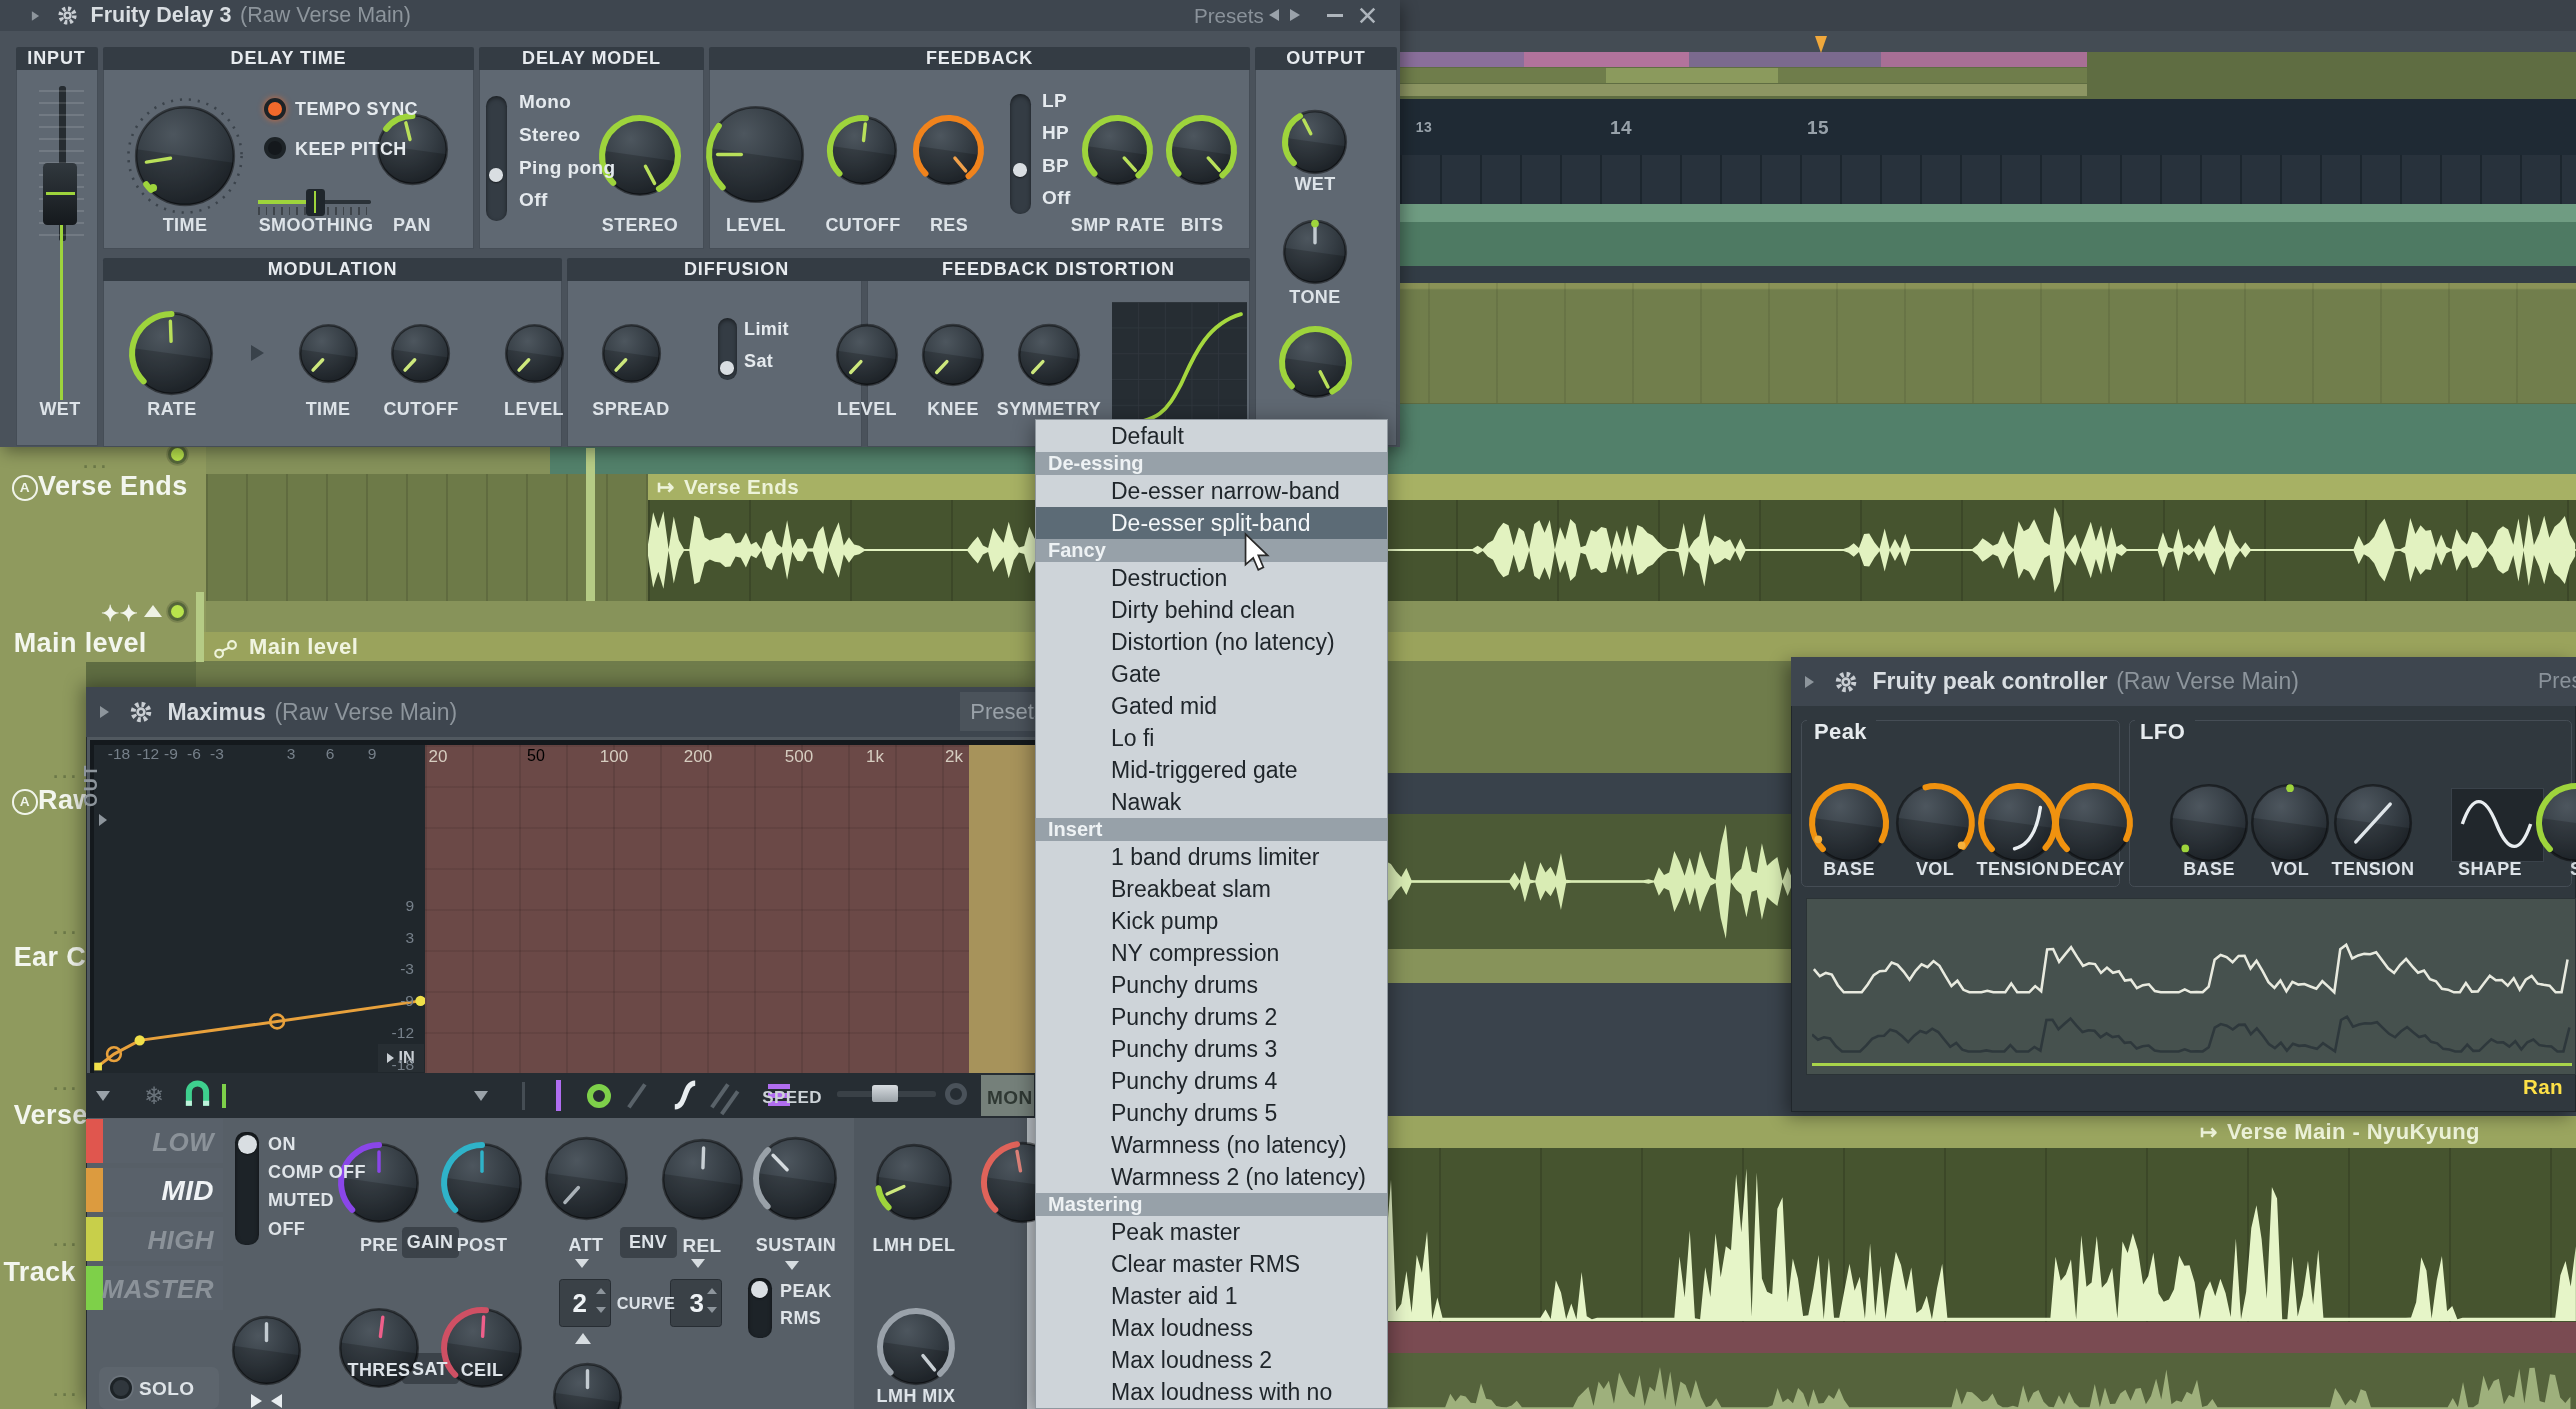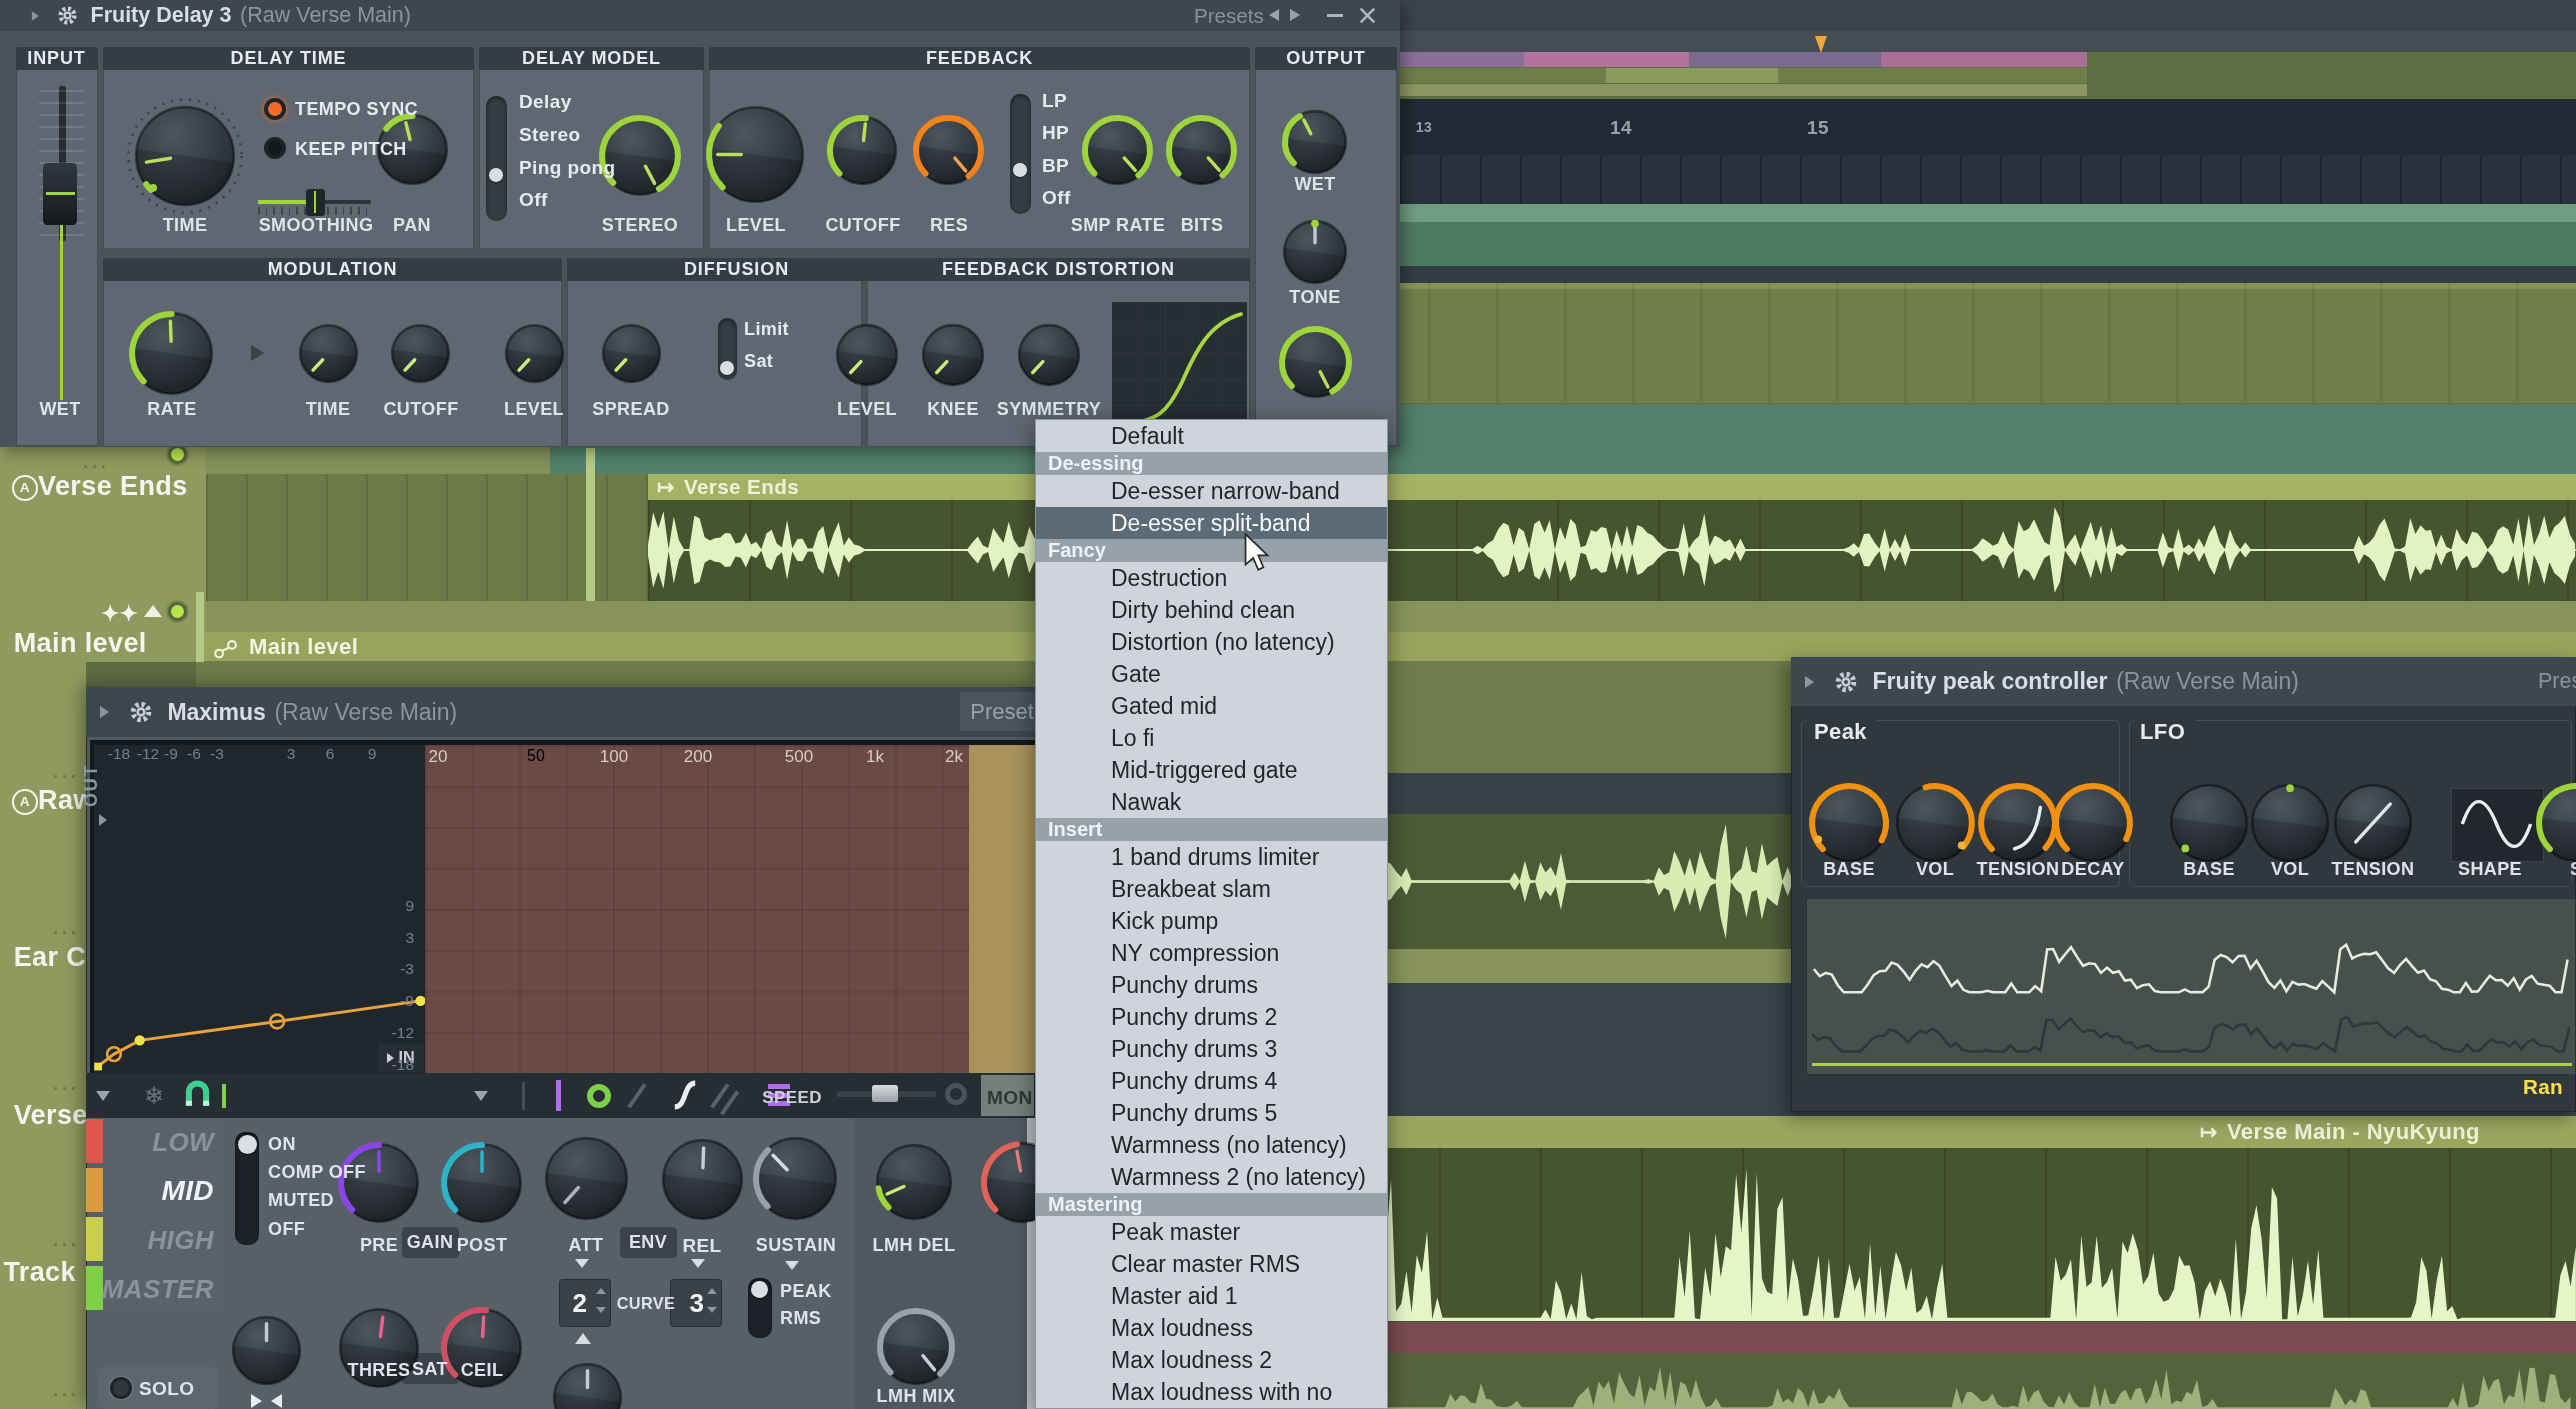--- a/index.html
+++ b/index.html
@@ -860,21 +860,21 @@
     <div class="t" style="font-size:18px;color:#dde3e8;font-weight:700;letter-spacing:0.4px;z-index:15;left:172px;top:409px;transform:translate(-50%,-50%);">RATE</div>
     <div class="t" style="font-size:18px;color:#dde3e8;font-weight:700;letter-spacing:0.4px;z-index:15;left:328px;top:409px;transform:translate(-50%,-50%);">TIME</div>
     <div class="t" style="font-size:18px;color:#dde3e8;font-weight:700;letter-spacing:0.4px;z-index:15;left:421px;top:409px;transform:translate(-50%,-50%);">CUTOFF</div>
     <div class="t" style="font-size:18px;color:#dde3e8;font-weight:700;letter-spacing:0.4px;z-index:15;left:534px;top:409px;transform:translate(-50%,-50%);">LEVEL</div>
     <div class="t" style="font-size:18px;color:#dde3e8;font-weight:700;letter-spacing:0.4px;z-index:15;left:631px;top:409px;transform:translate(-50%,-50%);">SPREAD</div>
     <div class="t" style="font-size:18px;color:#dde3e8;font-weight:700;letter-spacing:0.4px;z-index:15;left:867px;top:409px;transform:translate(-50%,-50%);">LEVEL</div>
     <div class="t" style="font-size:18px;color:#dde3e8;font-weight:700;letter-spacing:0.4px;z-index:15;left:953px;top:409px;transform:translate(-50%,-50%);">KNEE</div>
     <div class="t" style="font-size:18px;color:#dde3e8;font-weight:700;letter-spacing:0.4px;z-index:15;left:1049px;top:409px;transform:translate(-50%,-50%);">SYMMETRY</div>
     <div class="t" style="font-size:18px;color:#e5eaee;font-weight:700;letter-spacing:0.4px;z-index:15;left:295px;top:109px;transform:translateY(-50%);">TEMPO SYNC</div>
     <div class="t" style="font-size:18px;color:#e5eaee;font-weight:700;letter-spacing:0.4px;z-index:15;left:295px;top:149px;transform:translateY(-50%);">KEEP PITCH</div>
-    <div class="t" style="font-size:19px;color:#e5eaee;font-weight:700;letter-spacing:0.4px;z-index:15;left:519px;top:101px;transform:translateY(-50%);">Delay</div>
+    <div class="t" style="font-size:19px;color:#e5eaee;font-weight:700;letter-spacing:0.4px;z-index:15;left:519px;top:101px;transform:translateY(-50%);">Mono</div>
     <div class="t" style="font-size:19px;color:#e5eaee;font-weight:700;letter-spacing:0.4px;z-index:15;left:519px;top:134px;transform:translateY(-50%);">Stereo</div>
     <div class="t" style="font-size:19px;color:#e5eaee;font-weight:700;letter-spacing:0.4px;z-index:15;left:519px;top:167px;transform:translateY(-50%);">Ping pong</div>
     <div class="t" style="font-size:19px;color:#e5eaee;font-weight:700;letter-spacing:0.4px;z-index:15;left:519px;top:199px;transform:translateY(-50%);">Off</div>
     <div class="t" style="font-size:19px;color:#e5eaee;font-weight:700;letter-spacing:0.4px;z-index:15;left:1042px;top:100px;transform:translateY(-50%);">LP</div>
     <div class="t" style="font-size:19px;color:#e5eaee;font-weight:700;letter-spacing:0.4px;z-index:15;left:1042px;top:132px;transform:translateY(-50%);">HP</div>
     <div class="t" style="font-size:19px;color:#e5eaee;font-weight:700;letter-spacing:0.4px;z-index:15;left:1042px;top:165px;transform:translateY(-50%);">BP</div>
     <div class="t" style="font-size:19px;color:#e5eaee;font-weight:700;letter-spacing:0.4px;z-index:15;left:1042px;top:197px;transform:translateY(-50%);">Off</div>
     <div class="t" style="font-size:18px;color:#e5eaee;font-weight:700;letter-spacing:0.4px;z-index:15;left:744px;top:329px;transform:translateY(-50%);">Limit</div>
     <div class="t" style="font-size:18px;color:#e5eaee;font-weight:700;letter-spacing:0.4px;z-index:15;left:744px;top:361px;transform:translateY(-50%);">Sat</div>
     <div class="t" style="font-size:26px;color:#8b9299;font-weight:600;letter-spacing:0.4px;z-index:15;font-style:italic;left:-129px;top:1142px;width:343px;text-align:right;transform:translateY(-50%);">LOW</div>

